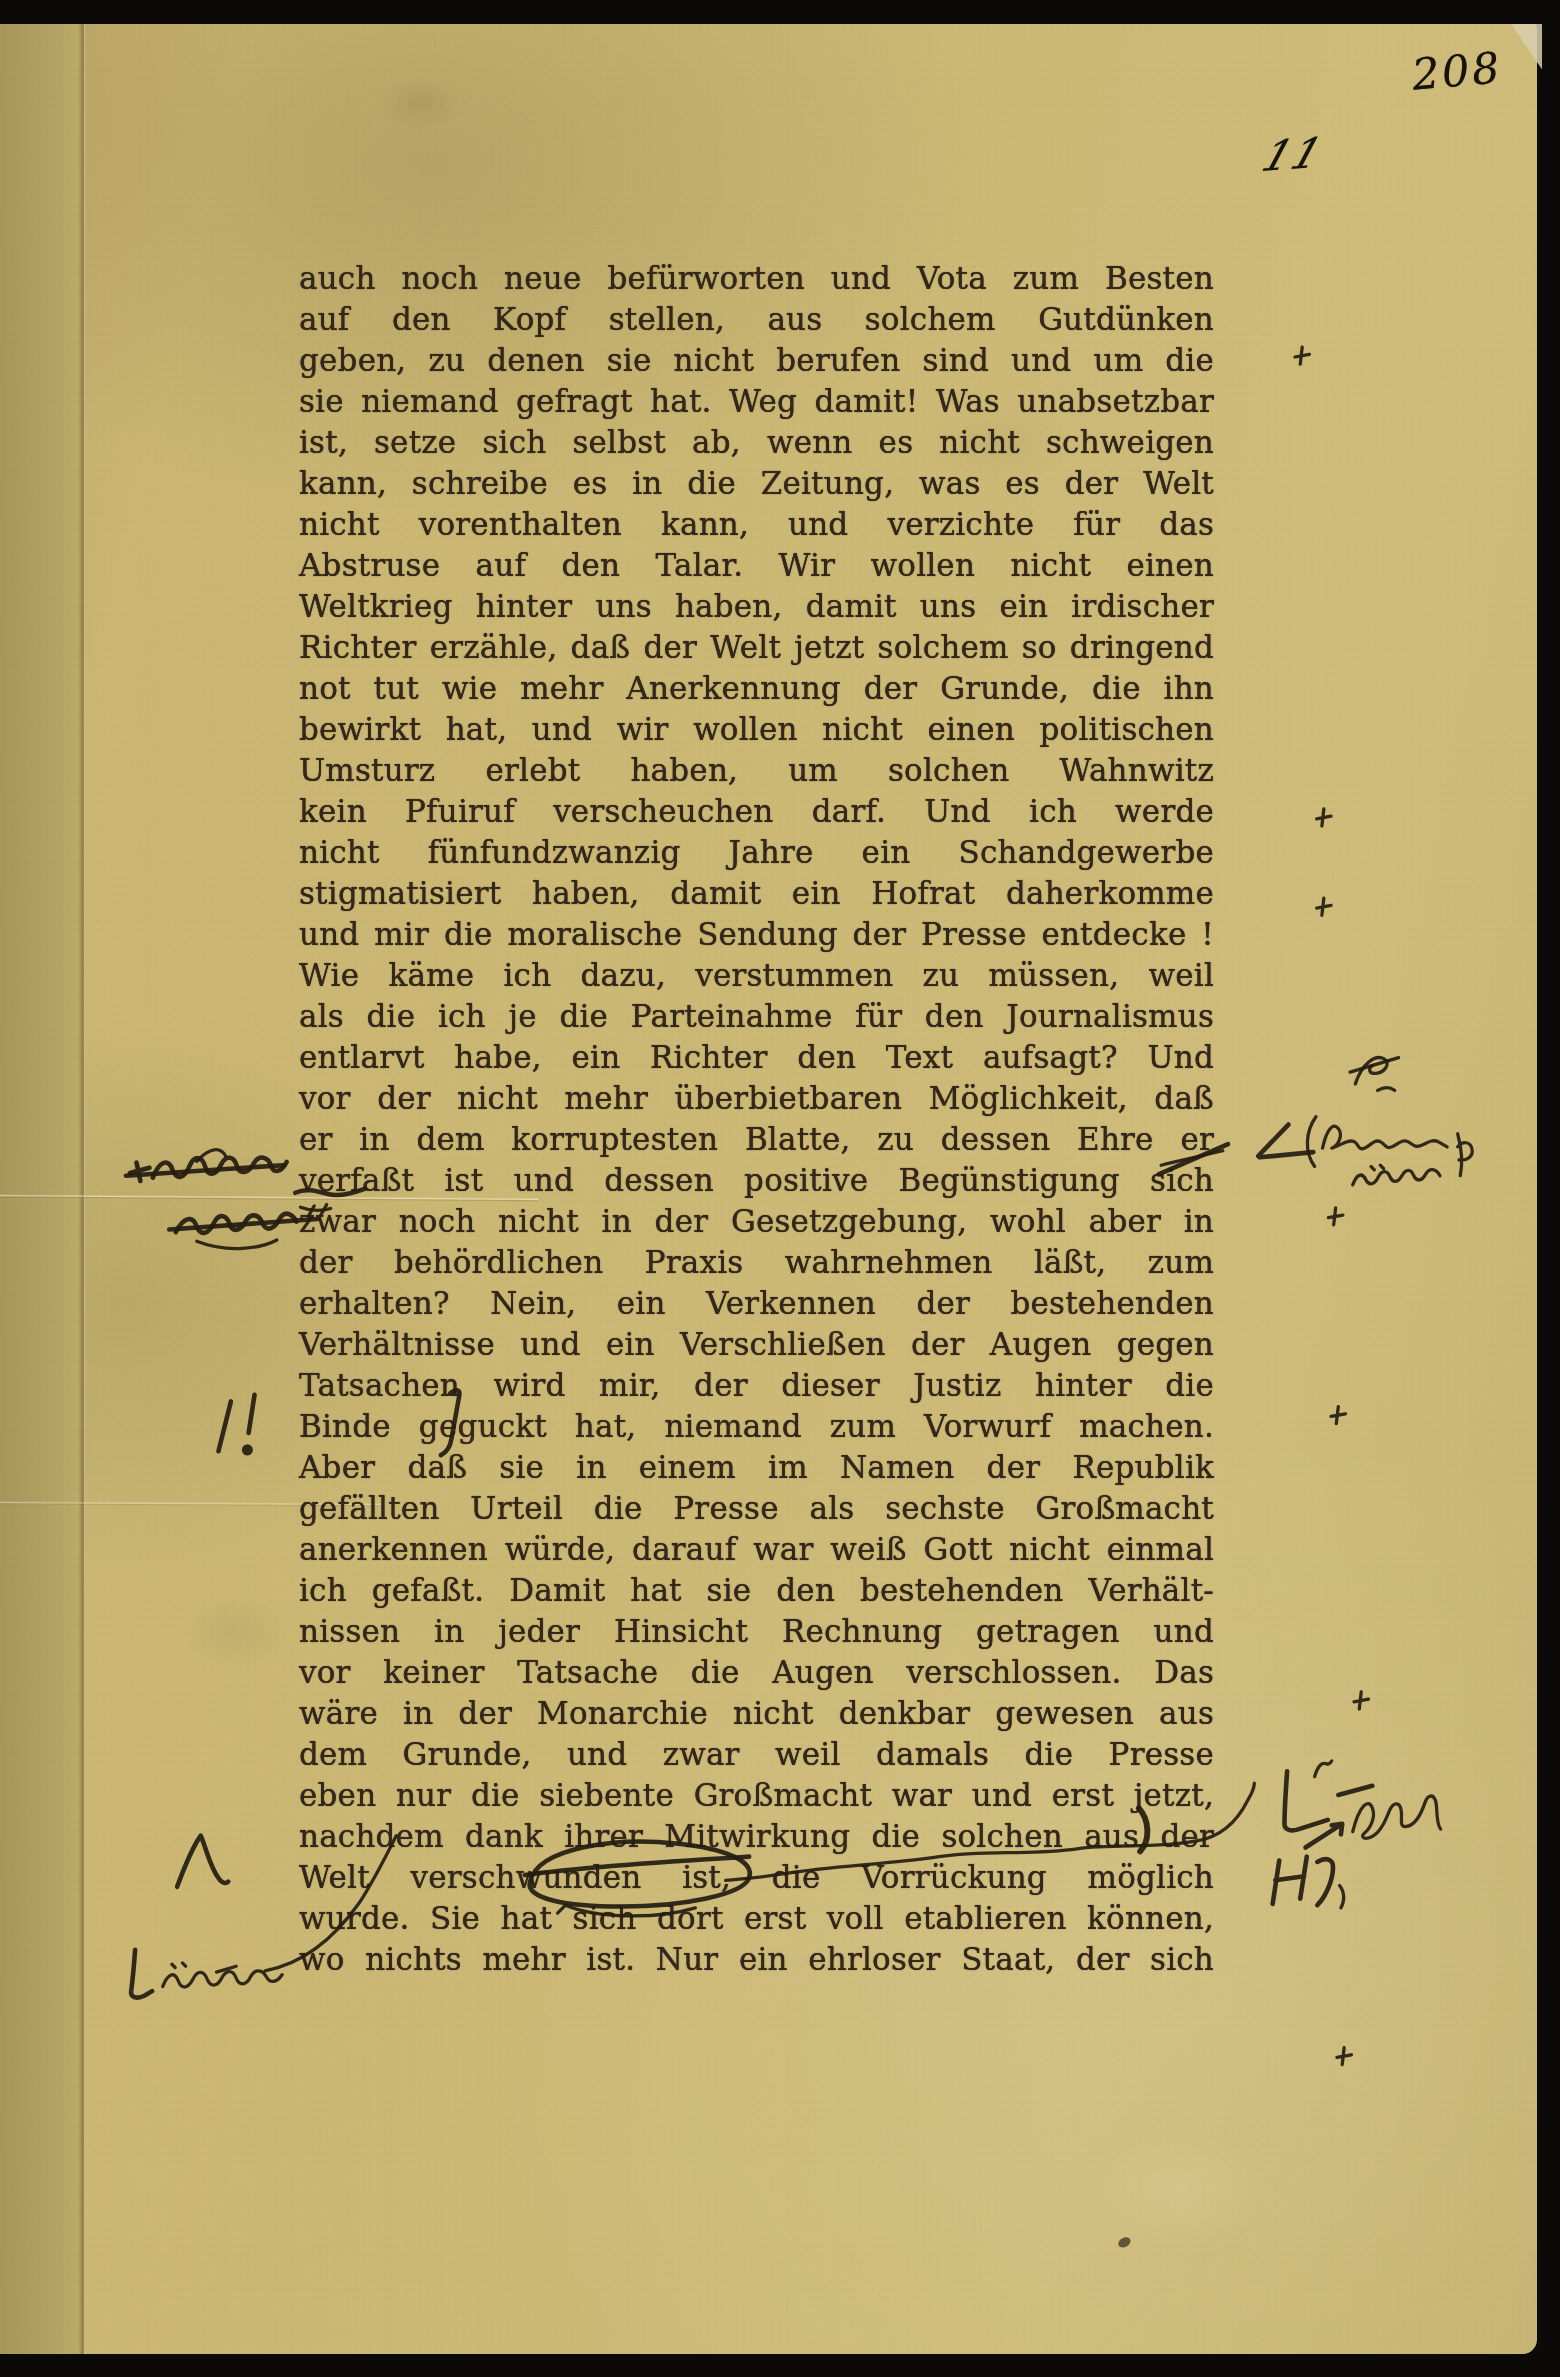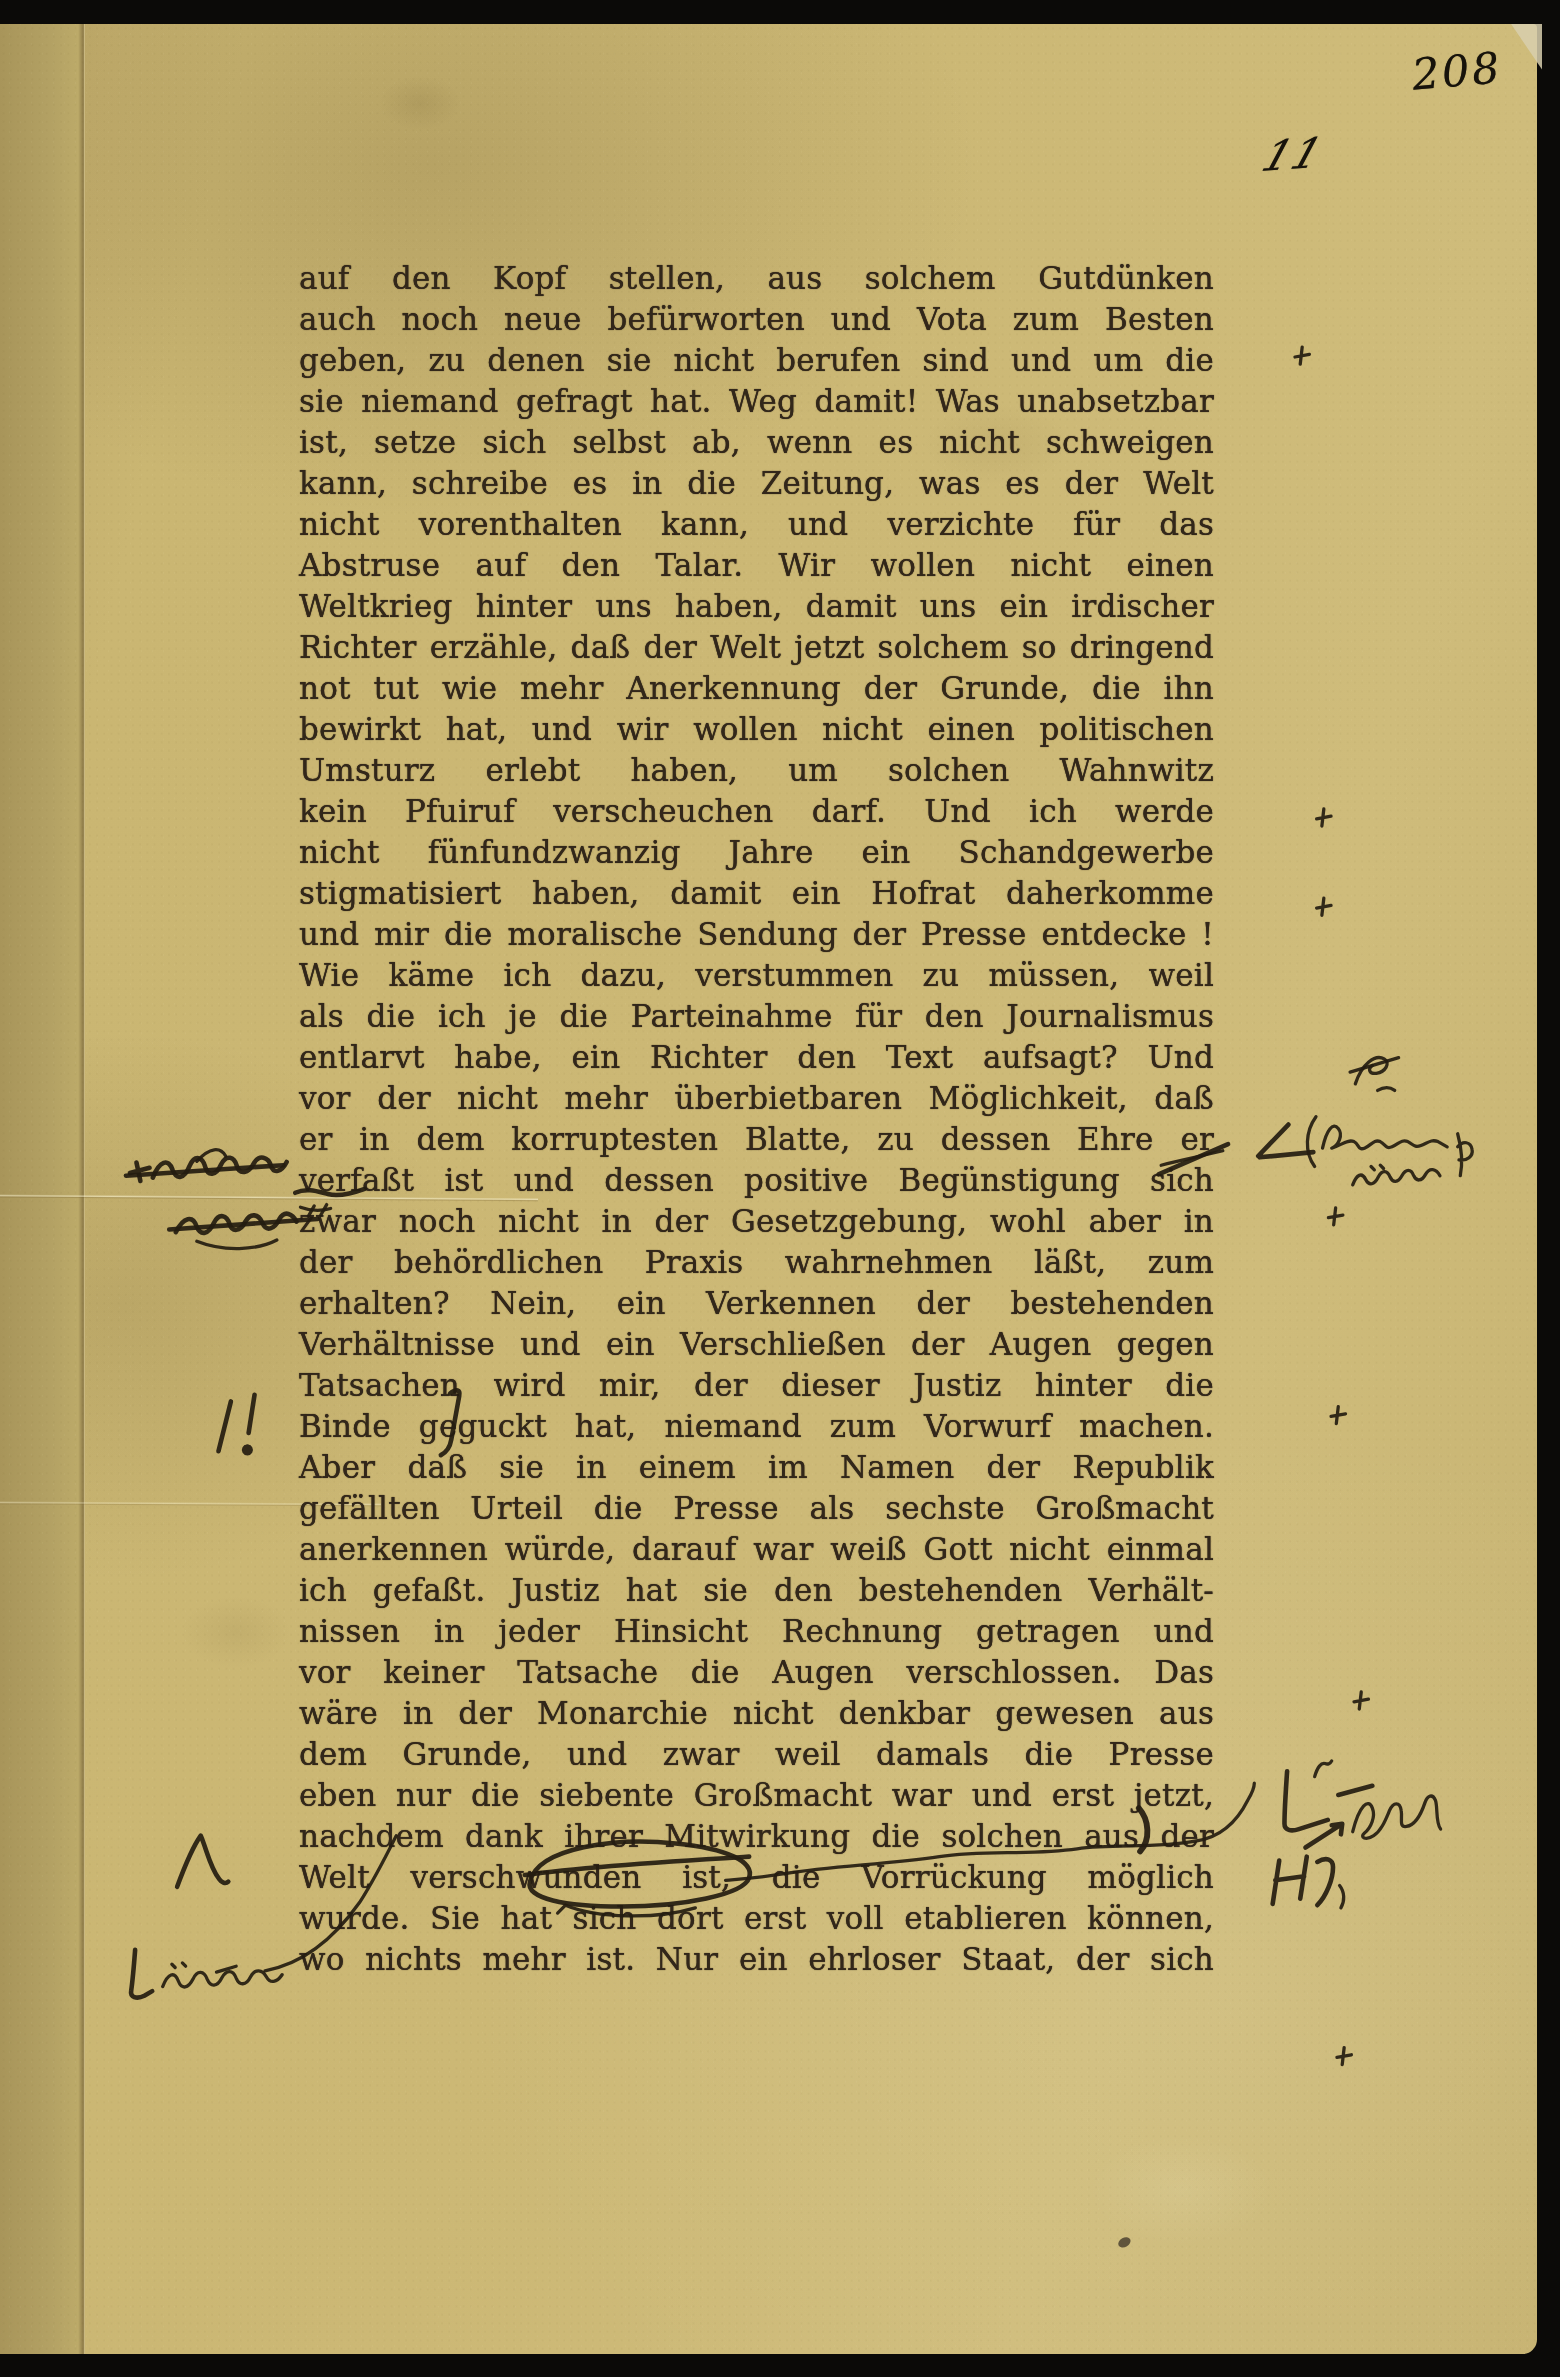--- a/index.html
+++ b/index.html
@@ -62,22 +62,22 @@
     <div class="crease upper"></div>
     <div class="crease lower"></div>
   </div>
 
   <div class="corner-sliver"></div>
 
   <div class="hw page-num">208</div>
   <div class="hw folio-num">11</div>
 
   <div class="text-block">
+      <div class="tl">auch noch neue befürworten und Vota zum Besten</div>
       <div class="tl">auf den Kopf stellen, aus solchem Gutdünken</div>
-      <div class="tl">auch noch neue befürworten und Vota zum Besten</div>
       <div class="tl">geben, zu denen sie nicht berufen sind und um die</div>
       <div class="tl">sie niemand gefragt hat. Weg damit! Was unabsetzbar</div>
       <div class="tl">ist, setze sich selbst ab, wenn es nicht schweigen</div>
       <div class="tl">kann, schreibe es in die Zeitung, was es der Welt</div>
       <div class="tl">nicht vorenthalten kann, und verzichte für das</div>
       <div class="tl">Abstruse auf den Talar. Wir wollen nicht einen</div>
       <div class="tl">Weltkrieg hinter uns haben, damit uns ein irdischer</div>
       <div class="tl">Richter erzähle, daß der Welt jetzt solchem so dringend</div>
       <div class="tl">not tut wie mehr Anerkennung der Grunde, die ihn</div>
       <div class="tl">bewirkt hat, und wir wollen nicht einen politischen</div>
@@ -94,21 +94,21 @@
       <div class="tl">verfaßt ist und dessen positive Begünstigung sich</div>
       <div class="tl">zwar noch nicht in der Gesetzgebung, wohl aber in</div>
       <div class="tl">der behördlichen Praxis wahrnehmen läßt, zum</div>
       <div class="tl">erhalten? Nein, ein Verkennen der bestehenden</div>
       <div class="tl">Verhältnisse und ein Verschließen der Augen gegen</div>
       <div class="tl">Tatsachen wird mir, der dieser Justiz hinter die</div>
       <div class="tl">Binde geguckt hat, niemand zum Vorwurf machen.</div>
       <div class="tl">Aber daß sie in einem im Namen der Republik</div>
       <div class="tl">gefällten Urteil die Presse als sechste Großmacht</div>
       <div class="tl">anerkennen würde, darauf war weiß Gott nicht einmal</div>
-      <div class="tl">ich gefaßt. Justiz hat sie den bestehenden Verhält-</div>
+      <div class="tl">ich gefaßt. Damit hat sie den bestehenden Verhält-</div>
       <div class="tl">nissen in jeder Hinsicht Rechnung getragen und</div>
       <div class="tl">vor keiner Tatsache die Augen verschlossen. Das</div>
       <div class="tl">wäre in der Monarchie nicht denkbar gewesen aus</div>
       <div class="tl">dem Grunde, und zwar weil damals die Presse</div>
       <div class="tl">eben nur die siebente Großmacht war und erst jetzt,</div>
       <div class="tl">nachdem dank ihrer Mitwirkung die solchen aus der</div>
       <div class="tl">Welt verschwunden ist, die Vorrückung möglich</div>
       <div class="tl">wurde. Sie hat sich dort erst voll etablieren können,</div>
       <div class="tl">wo nichts mehr ist. Nur ein ehrloser Staat, der sich</div>
     </div>

